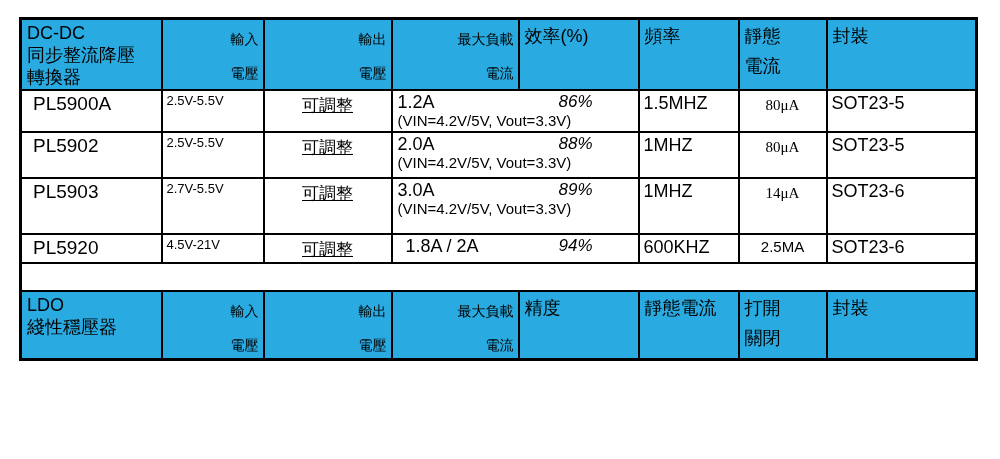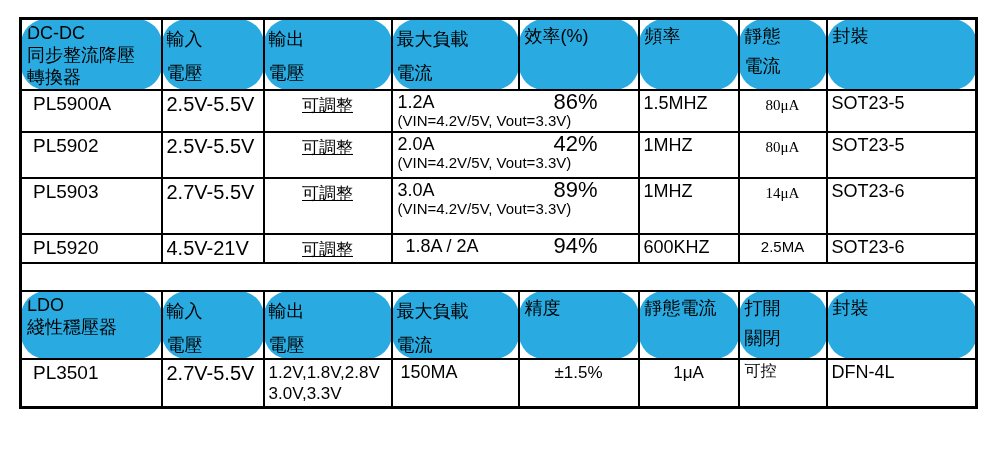--- a/index.html
+++ b/index.html
@@ -7,38 +7,38 @@
     position:relative; width:1000px; height:459px; background:#ffffff;
     font-family:"Liberation Sans","DejaVu Sans",sans-serif; color:#000;
     overflow:hidden;
   }
   table.spec {
     position:absolute; left:19px; top:17px; width:956px;
     border-collapse:collapse; table-layout:fixed;
     border:3px solid #000;
   }
   td { border:2px solid #000; padding:1px 4px; vertical-align:top; overflow:hidden; }
-  .hdr { background:#29ABE2;border-radius:25px; }
+  .hdr { background:#29ABE2; }
 
   
   .title-cell { font-size:18px; line-height:22px; padding-top:2px; padding-left:5px; }
-  .hdr-center { text-align:left; font-size:18px; }
+  .hdr-center { text-align:right; font-size:14px; }
   .hdr-center .hl { line-height:24px; padding-top:6px; }
   .hdr-center .hl2 { line-height:24px; padding-top:10px; }
   .hdr-left { font-size:18px; line-height:24px; padding-top:4px; padding-left:5px; }
   .hdr-left .hl2 { padding-top:6px; }
 
   
   .part  { font-size:19px; padding-left:11px; padding-top:2px; }
-  .vin   { font-size:20px; padding-top:2px; }
+  .vin   { font-size:13px; padding-top:2px; }
   .vout-c{ font-size:17px; text-align:center; padding-top:3px;text-decoration:underline; }
   .merged { padding-left:5px; }
   .load-line { display:flex; align-items:center; }
   .load-line .load { flex:1; font-size:18px; line-height:20px; }
-  .load-line .eff  { width:116px; text-align:center; font-size:22px; line-height:20px; }
+  .load-line .eff  { width:116px; text-align:center; font-size:17px; line-height:20px;font-style:italic; }
   .cond { font-size:15px; line-height:18px; white-space:nowrap; }
   .cond:empty { display:none; }
   .freq { font-size:18px; padding-top:2px; }
   .iq   { font-size:15px; text-align:center; padding-top:6px;font-family:Liberation Serif, serif; }
   .iq-sm{ font-size:15px; text-align:center; padding-top:3px;border-radius:12px; }
   .pkg  { font-size:18px; padding-top:2px; }
   .vout2{ font-size:17px; line-height:21px; padding-top:2px; }
   .load2{ font-size:18px; padding-left:8px; padding-top:2px; }
   .acc  { font-size:17px; text-align:center; padding-top:3px; }
   .iq2  { font-size:17px; text-align:center; padding-top:3px; }
@@ -112,21 +112,21 @@
       <td class="pkg">SOT23-5</td>
     </tr>
 
     <tr style="height:46px">
       <td class="part">PL5902</td>
       <td class="vin">2.5V-5.5V</td>
       <td class="vout-c">可調整</td>
       <td class="merged" colspan="2">
         <div class="load-line">
           <span class="load">2.0A</span>
-          <span class="eff">42%</span>
+          <span class="eff">88%</span>
         </div>
         <div class="cond">(VIN=4.2V/5V,  Vout=3.3V)</div>
       </td>
       <td class="freq">1MHZ</td>
       <td class="iq">80μA</td>
       <td class="pkg">SOT23-5</td>
     </tr>
 
     <tr style="height:56px">
       <td class="part">PL5903</td>
@@ -189,29 +189,16 @@
       </td>
       <td class="hdr hdr-left">
         <div>打開</div>
         <div class="hl2">關閉</div>
       </td>
       <td class="hdr hdr-left">
         <div>封裝</div>
       </td>
     </tr>
 
-    <tr style="height:48px">
-      <td class="part">PL3501</td>
-      <td class="vin">2.7V-5.5V</td>
-      <td class="vout2">
-        <div>1.2V,1.8V,2.8V</div>
-        <div>3.0V,3.3V</div>
-      </td>
-      <td class="load2">150MA</td>
-      <td class="acc">±1.5%</td>
-      <td class="iq2">1μA</td>
-      <td class="ctrl">可控</td>
-      <td class="pkg">DFN-4L</td>
-    </tr>
 
   </tbody>
     </table>
 </div>
 
 </body></html>

